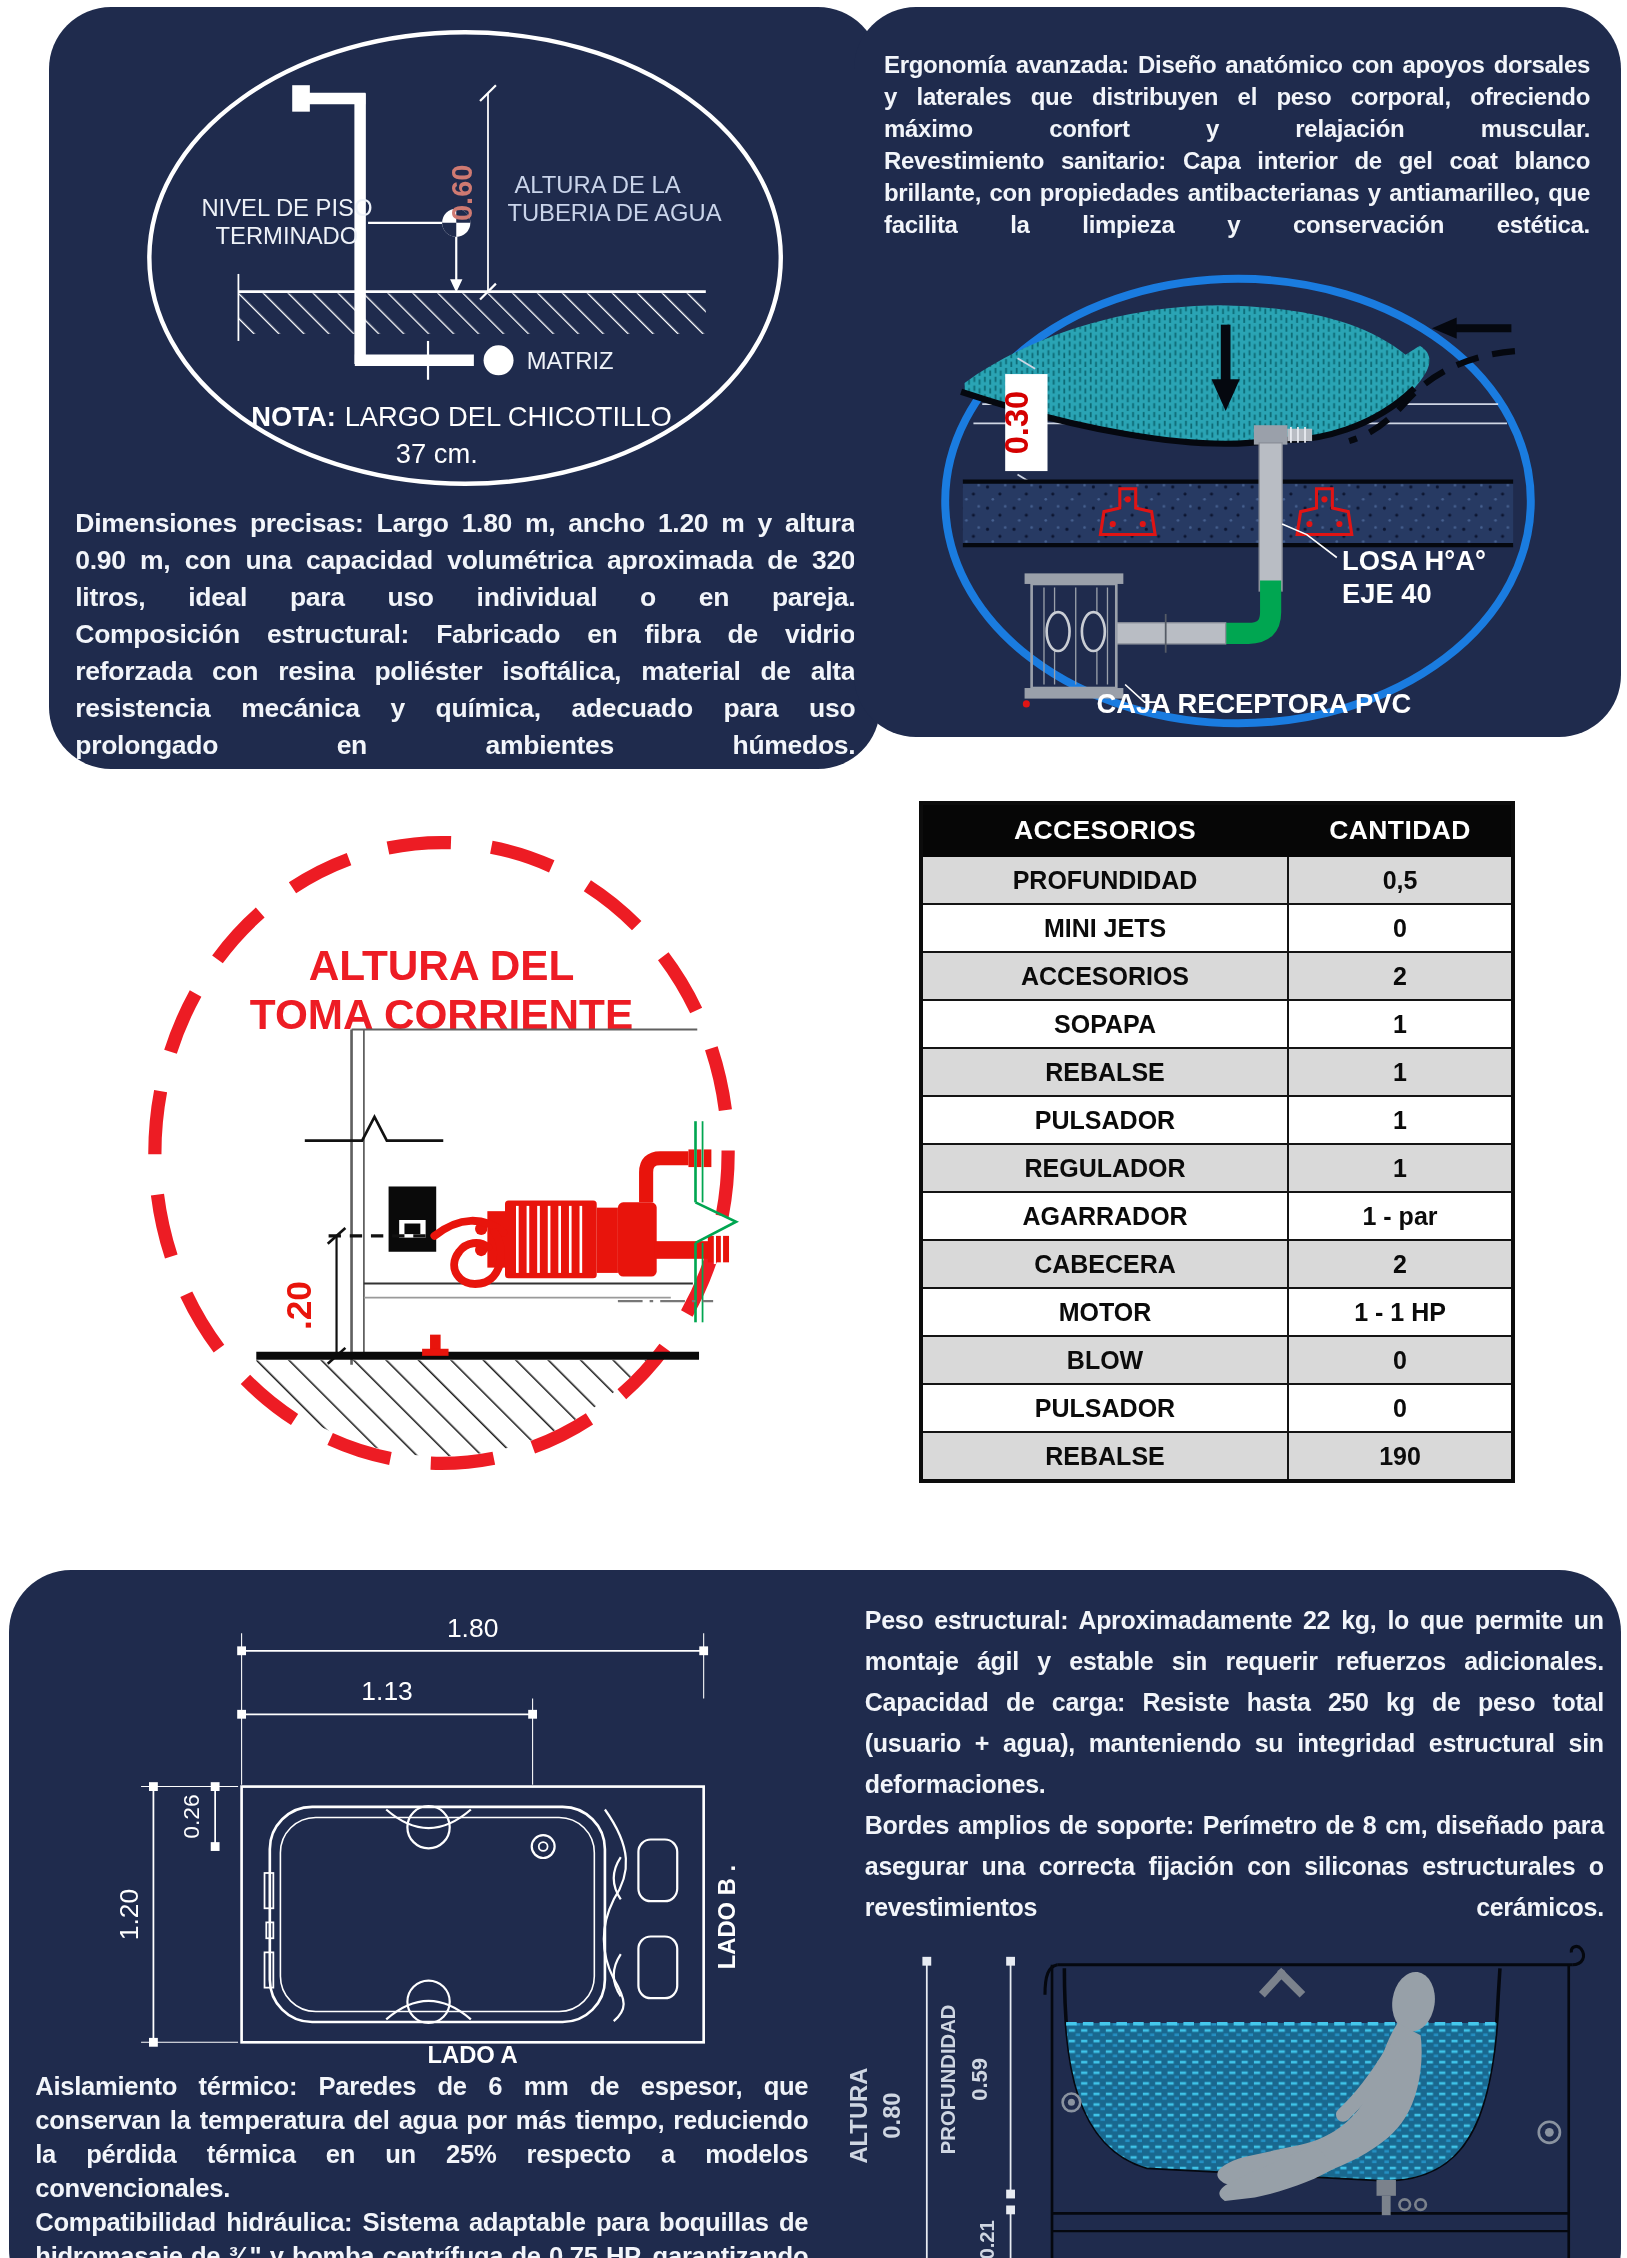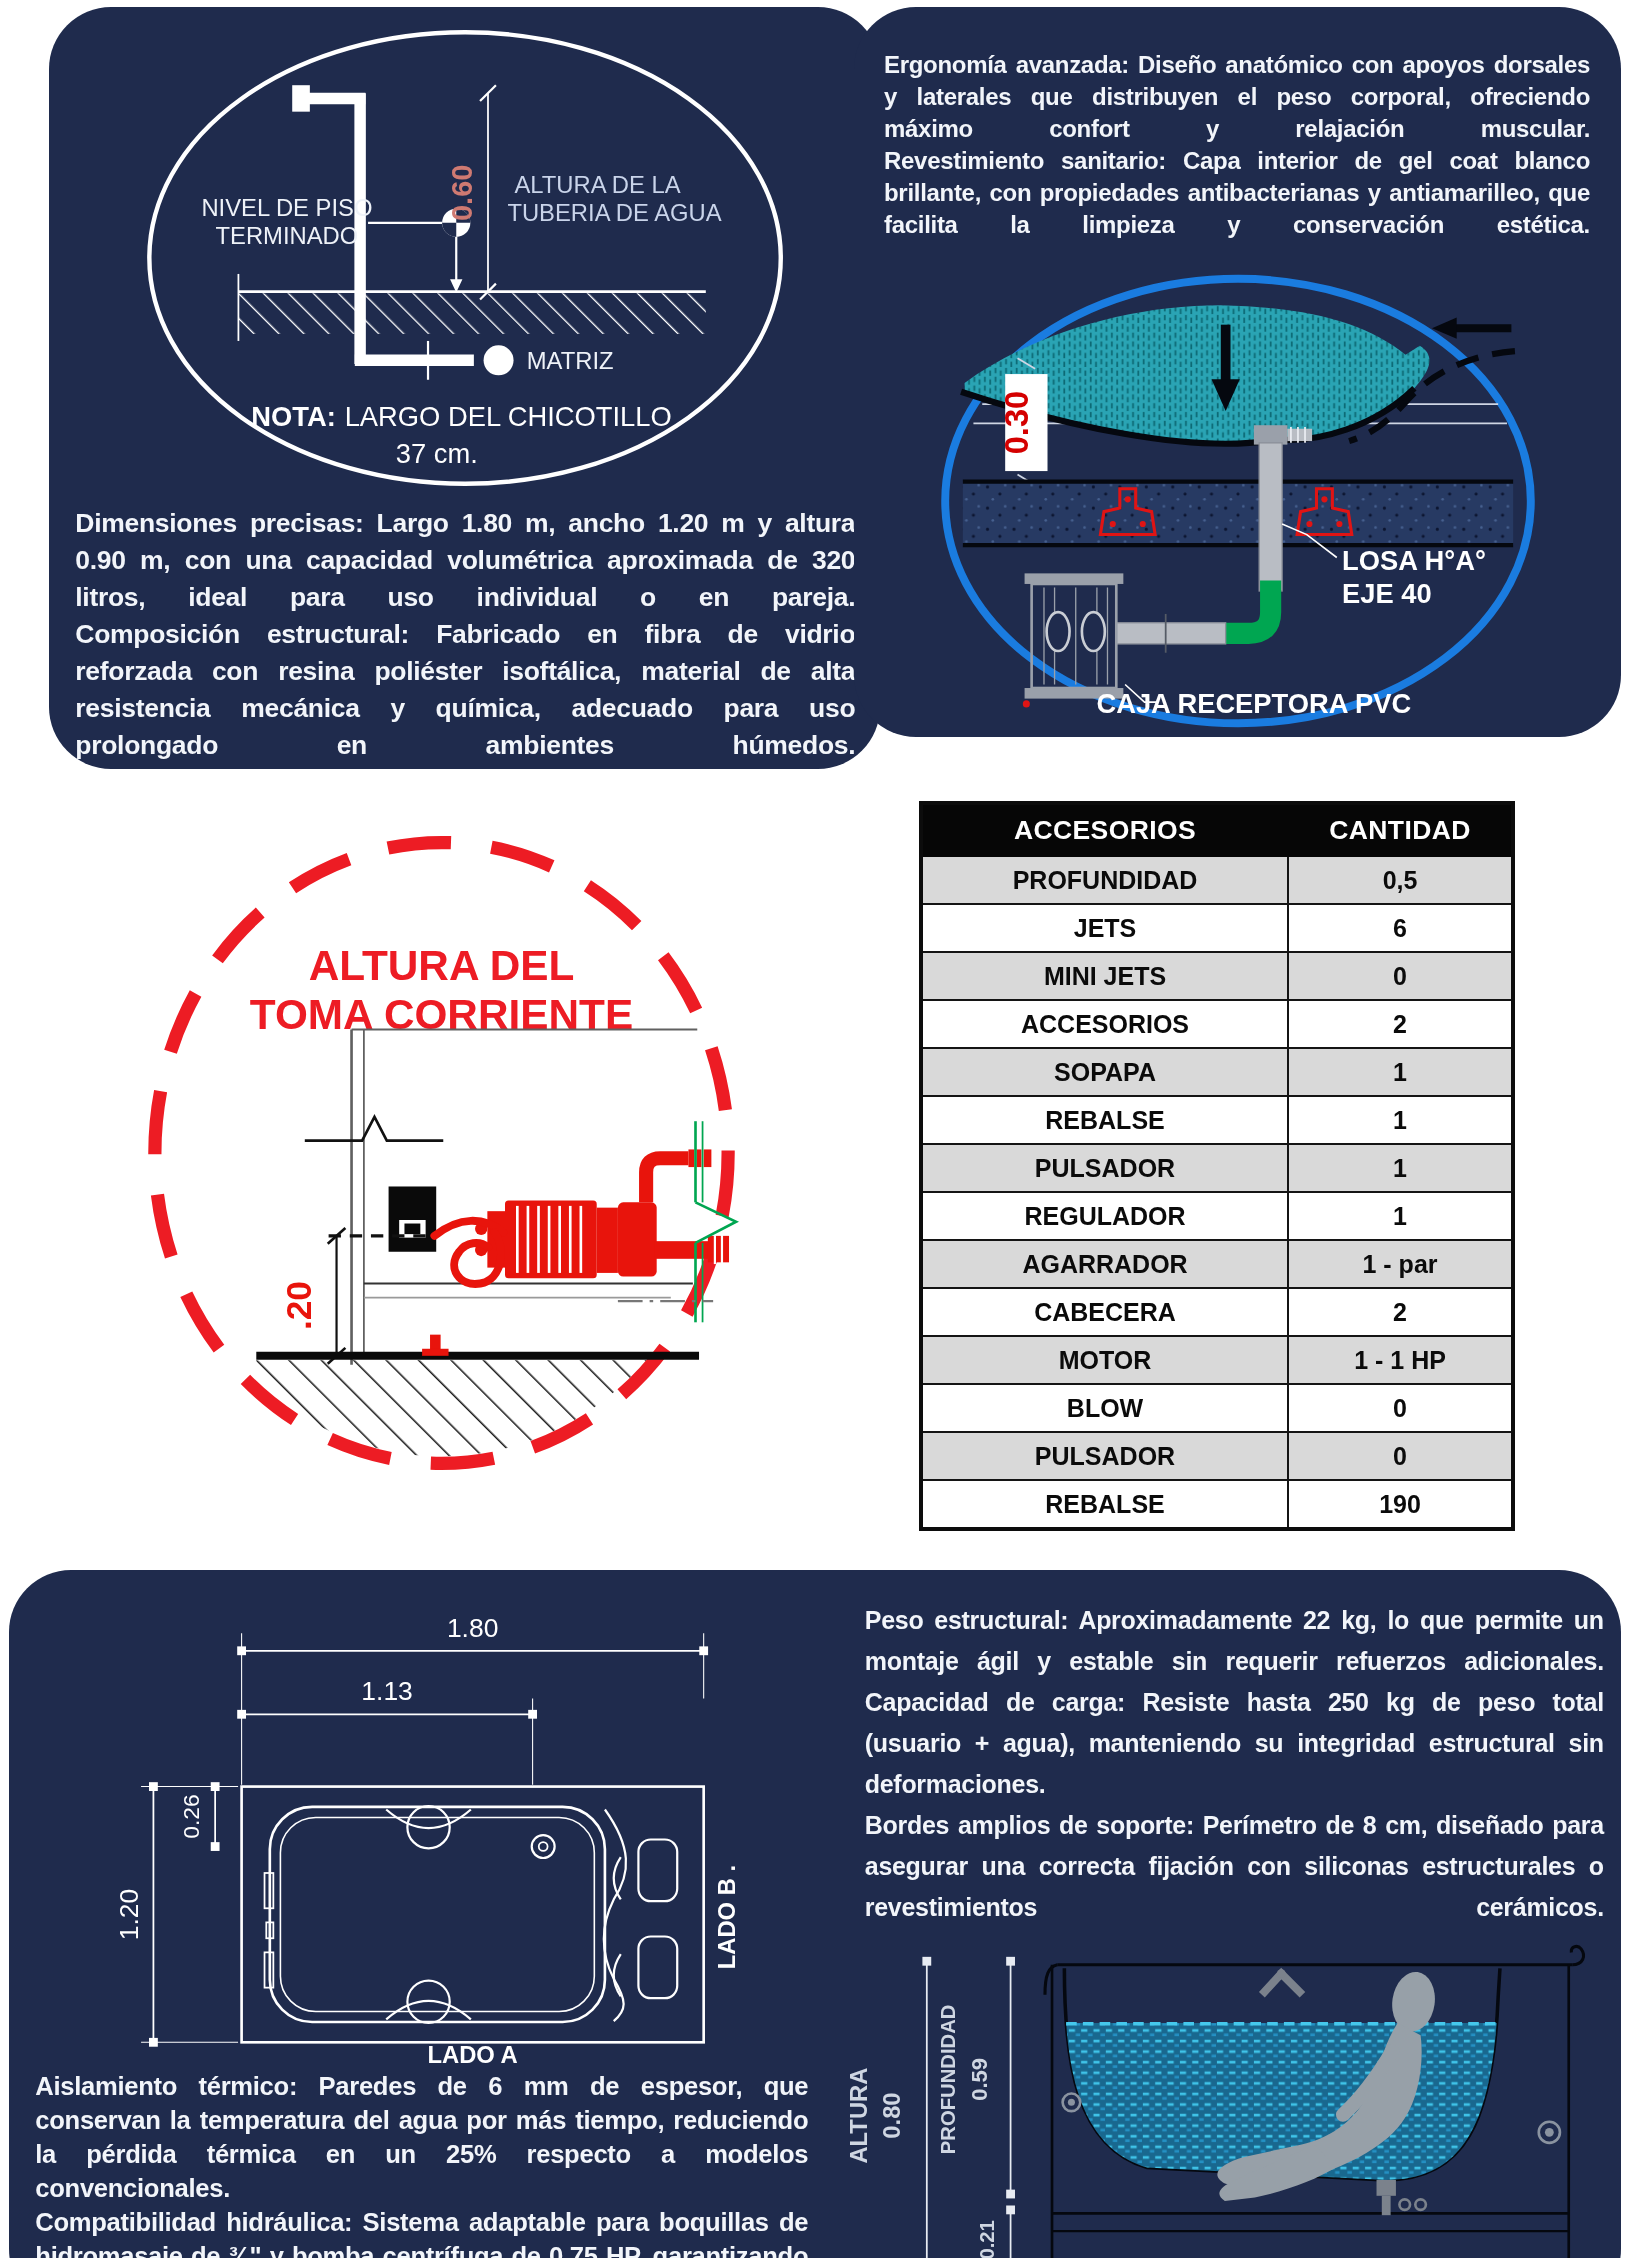--- a/index.html
+++ b/index.html
@@ -288,24 +288,20 @@
         <th>ACCESORIOS</th>
         <th>CANTIDAD</th>
       </tr>
     </thead>
     <tbody>
       <tr>
           <td>PROFUNDIDAD</td>
           <td>0,5</td>
         </tr>
       <tr>
-          <td>JETS</td>
-          <td>6</td>
-        </tr>
-      <tr>
           <td>MINI JETS</td>
           <td>0</td>
         </tr>
       <tr>
           <td>ACCESORIOS</td>
           <td>2</td>
         </tr>
       <tr>
           <td>SOPAPA</td>
           <td>1</td>

